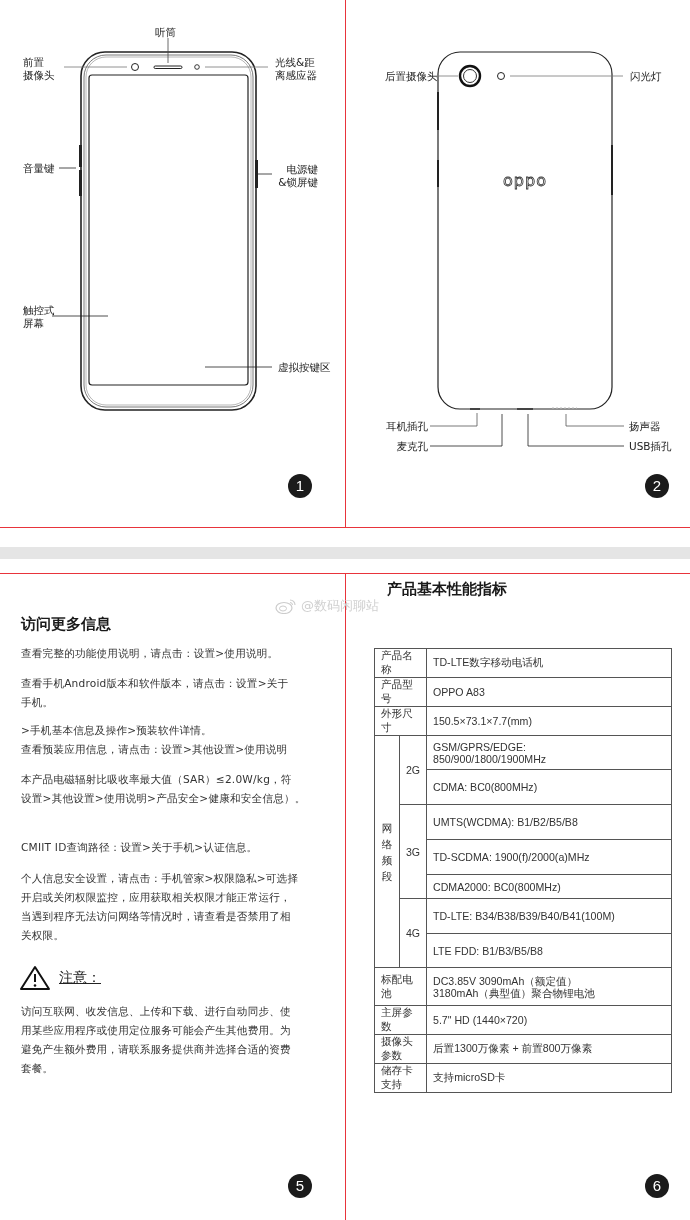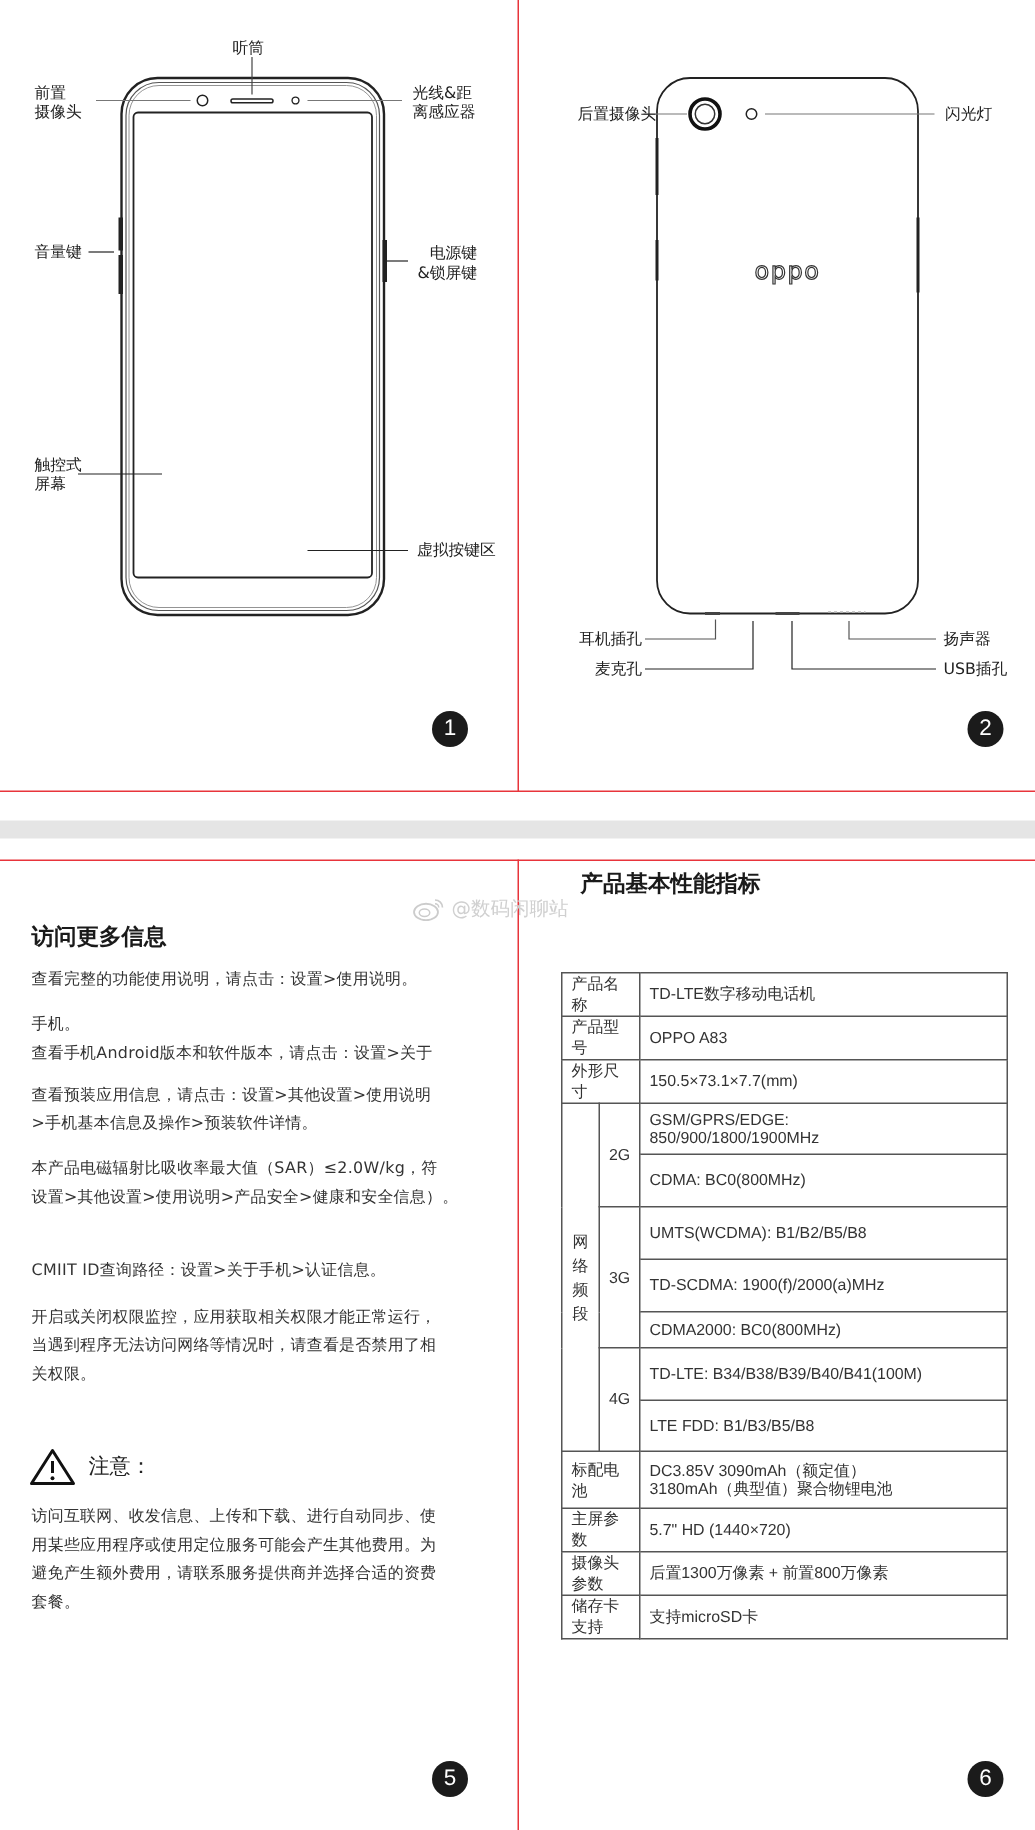--- a/index.html
+++ b/index.html
@@ -6,21 +6,21 @@
   body{width:690px;height:1220px;position:relative;overflow:hidden;font-family:"DejaVu Sans","Liberation Sans",sans-serif;color:#222;}
   .abs{position:absolute;}
   .hline-red{position:absolute;height:1px;background:#e8343b;}
   .vline-red{position:absolute;width:1px;background:#e8343b;}
   .gap-bar{position:absolute;left:0;top:547px;width:690px;height:12px;background:#e5e5e5;}
   .lbl{position:absolute;font-size:10.5px;line-height:13px;color:#222;white-space:nowrap;}
   .lbl.r{text-align:right;}
   .pagenum{position:absolute;width:24px;height:24px;border-radius:50%;background:#1b1b1b;color:#fff;font-size:15px;line-height:24px;text-align:center;font-family:"Liberation Sans",sans-serif;}
   h2.title{position:absolute;margin:0;font-size:15px;font-weight:bold;color:#1a1a1a;}
   .para{position:absolute;left:21px;width:300px;font-size:10.6px;line-height:19px;color:#333;letter-spacing:0.2px;}
-  .warn{position:absolute;left:19px;top:965px;display:flex;align-items:center;gap:8px;}
+  .warn{position:absolute;left:19px;top:965px;display:flex;align-items:center;gap:8px;text-decoration:underline;}
   .warn-text{font-size:14px;color:#222;}
   table.spec{position:absolute;left:374px;top:648px;width:298px;border-collapse:collapse;font-size:10.6px;color:#333;font-family:"Liberation Sans","DejaVu Sans",sans-serif;}
   table.spec td{border:1px solid #555;padding:0 6px;vertical-align:middle;}
   table.spec td.k{width:38px;}
   table.spec td.band{text-align:center;padding:0;width:24px;line-height:16px;}
   table.spec td.gen{text-align:center;padding:0;width:26px;}
   .watermark{position:absolute;left:275px;top:597px;display:flex;align-items:center;gap:4px;color:#d0d0d0;font-size:13px;}
 </style>
 </head>
 <body>
@@ -128,35 +128,36 @@
   <span>@数码闲聊站</span>
 </div>
 
 <div>
   <h2 class="title" style="left:21px;top:615px;">访问更多信息</h2>
 
   <div class="para" style="top:644px;">
     <div>查看完整的功能使用说明，请点击：设置&gt;使用说明。</div>
   </div>
   <div class="para" style="top:674px;">
+    <div>查看手机Android版本和软件版本，请点击：设置&gt;关于</div>
     <div>手机。</div>
-    <div>查看手机Android版本和软件版本，请点击：设置&gt;关于</div>
   </div>
   <div class="para" style="top:721px;">
+    <div>&gt;手机基本信息及操作&gt;预装软件详情。</div>
     <div>查看预装应用信息，请点击：设置&gt;其他设置&gt;使用说明</div>
-    <div>&gt;手机基本信息及操作&gt;预装软件详情。</div>
   </div>
   <div class="para" style="top:770px;">
     <div>本产品电磁辐射比吸收率最大值（SAR）≤2.0W/kg，符</div>
     <div>设置&gt;其他设置&gt;使用说明&gt;产品安全&gt;健康和安全信息）。</div>
   </div>
   <div class="para" style="top:838px;">
     <div>CMIIT ID查询路径：设置&gt;关于手机&gt;认证信息。</div>
   </div>
   <div class="para" style="top:869px;">
+    <div>个人信息安全设置，请点击：手机管家&gt;权限隐私&gt;可选择</div>
     <div>开启或关闭权限监控，应用获取相关权限才能正常运行，</div>
     <div>当遇到程序无法访问网络等情况时，请查看是否禁用了相</div>
     <div>关权限。</div>
   </div>
 
   <div class="warn">
     <svg width="32" height="26" viewBox="0 0 32 26">
       <path d="M16 2 L30 24 L2 24 Z" fill="none" stroke="#111" stroke-width="2" stroke-linejoin="round"></path>
       <line x1="16" y1="9" x2="16" y2="17" stroke="#111" stroke-width="2"></line>
       <circle cx="16" cy="20.5" r="1.3" fill="#111"></circle>

